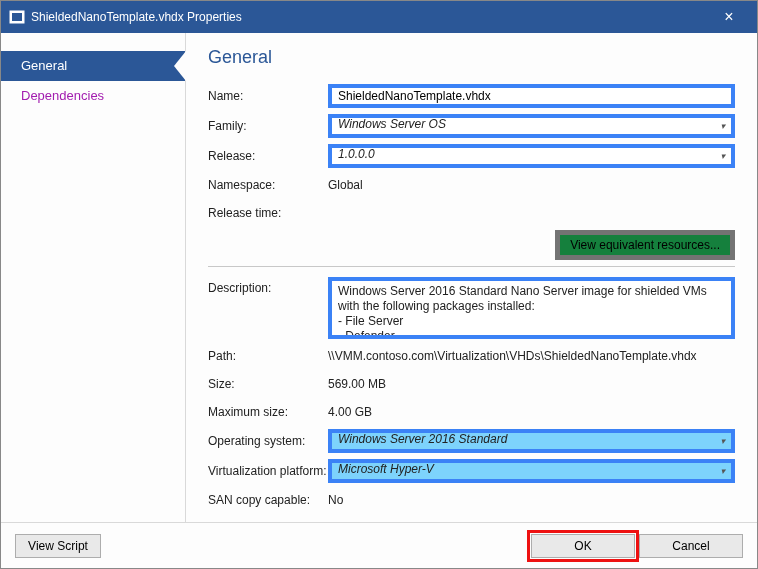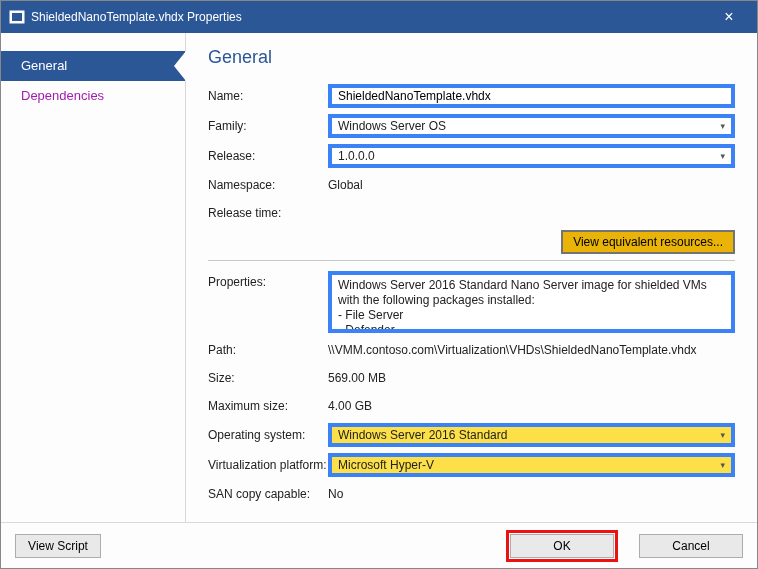--- a/index.html
+++ b/index.html
@@ -21,36 +21,36 @@
   .main { flex: 1; padding: 14px 22px 10px 22px; overflow: hidden; display: flex; flex-direction: column; }
   .main h1 { font-size: 18px; font-weight: 400; color: #2b5797; margin: 0 0 16px 0; }
   .form { font-size: 12px; color: #222; }
   .row { display: flex; align-items: center; margin-bottom: 6px; min-height: 22px; }
   .label { width: 120px; }
   .val { flex: 1; }
   input[type=text], select, .combo, .textarea {
     width: 100%; border: 4px solid #3b82f6; background: #fff; font-size: 12px;
     padding: 3px 6px; height: 24px;
   }
-  .combo { display: flex; align-items: center; justify-content: space-between; cursor: pointer; background:#fff;}
+  .combo { display: flex; align-items: flex-end; justify-content: space-between; cursor: pointer; background:#fff;font-style:italic;}
   .combo .caret { font-size: 9px; color: #555; }
   .type-val { display: flex; align-items: center; gap: 6px; }
   .disk-icon { width: 16px; height: 12px; background: linear-gradient(#cfe3ff,#8ab4f0); border: 1px solid #4573b5; border-radius: 2px; position:relative;}
   .disk-icon::after{content:"";position:absolute;left:2px;top:6px;width:10px;height:3px;background:#fff3;border-radius:1px;}
   .linklike { text-align: right; margin: 2px 0 6px 0; }
-  .linklike button { font-size: 12px; padding: 3px 10px; background: #eab308; border: 2px solid #737373; cursor: pointer; }
+  .linklike button { font-size: 12px; padding: 3px 10px; background: #15803d; border: 5px solid #737373; cursor: pointer; }
   hr { border: none; border-top: 1px solid #c8c8c8; margin: 4px 0 10px 0; }
   .textarea-wrap { position:relative; flex:1;border-radius:30px;}
   .textarea { height: 62px; overflow-y: scroll; line-height: 15px; resize:none; white-space:pre-wrap;}
-  .footer { height: 46px; border-top: 1px solid #d9d9d9; display: flex; align-items: center; padding: 0 14px; gap: 25px; }
+  .footer { height: 46px; border-top: 1px solid #d9d9d9; display: flex; align-items: center; padding: 0 14px; gap: 4px; }
   .footer .spacer { flex: 1; }
   .footer button { font-size: 12px; width: 104px; height: 24px; background: #e9e9e9; border: 1px solid #adadad; cursor:pointer;}
   .footer button.view-script { width: 86px; }
   .footer button.ok { outline: 3px solid #e11; outline-offset: 1px; }
-  .select-ro { background: #fde047; }
+  .select-ro { background: #7dd3fc; }
 </style>
 </head>
 <body>
 
 <div class="window">
   <div class="titlebar">
     <svg class="app-icon" viewBox="0 0 16 16">
         <rect x="1" y="2" width="14" height="12" fill="#fff" stroke="#fff" stroke-width="1"></rect>
         <rect x="3" y="4" width="10" height="8" fill="#2b5797"></rect>
       </svg>
@@ -109,21 +109,21 @@
           <div class="val"></div>
         </div>
 
         <div class="linklike">
           <button>View equivalent resources...</button>
         </div>
 
         <hr>
 
         <div class="row" style="align-items:flex-start;">
-          <div class="label" style="padding-top:4px;">Properties:</div>
+          <div class="label" style="padding-top:4px;">Description:</div>
           <div class="textarea-wrap">
             <div class="textarea" contenteditable="true" style="">Windows Server 2016 Standard Nano Server image for shielded VMs with the following packages installed:
 - File Server
 - Defender</div>
           </div>
         </div>
 
         <div class="row">
           <div class="label">Path:</div>
           <div class="val">\\VMM.contoso.com\Virtualization\VHDs\ShieldedNanoTemplate.vhdx</div>

